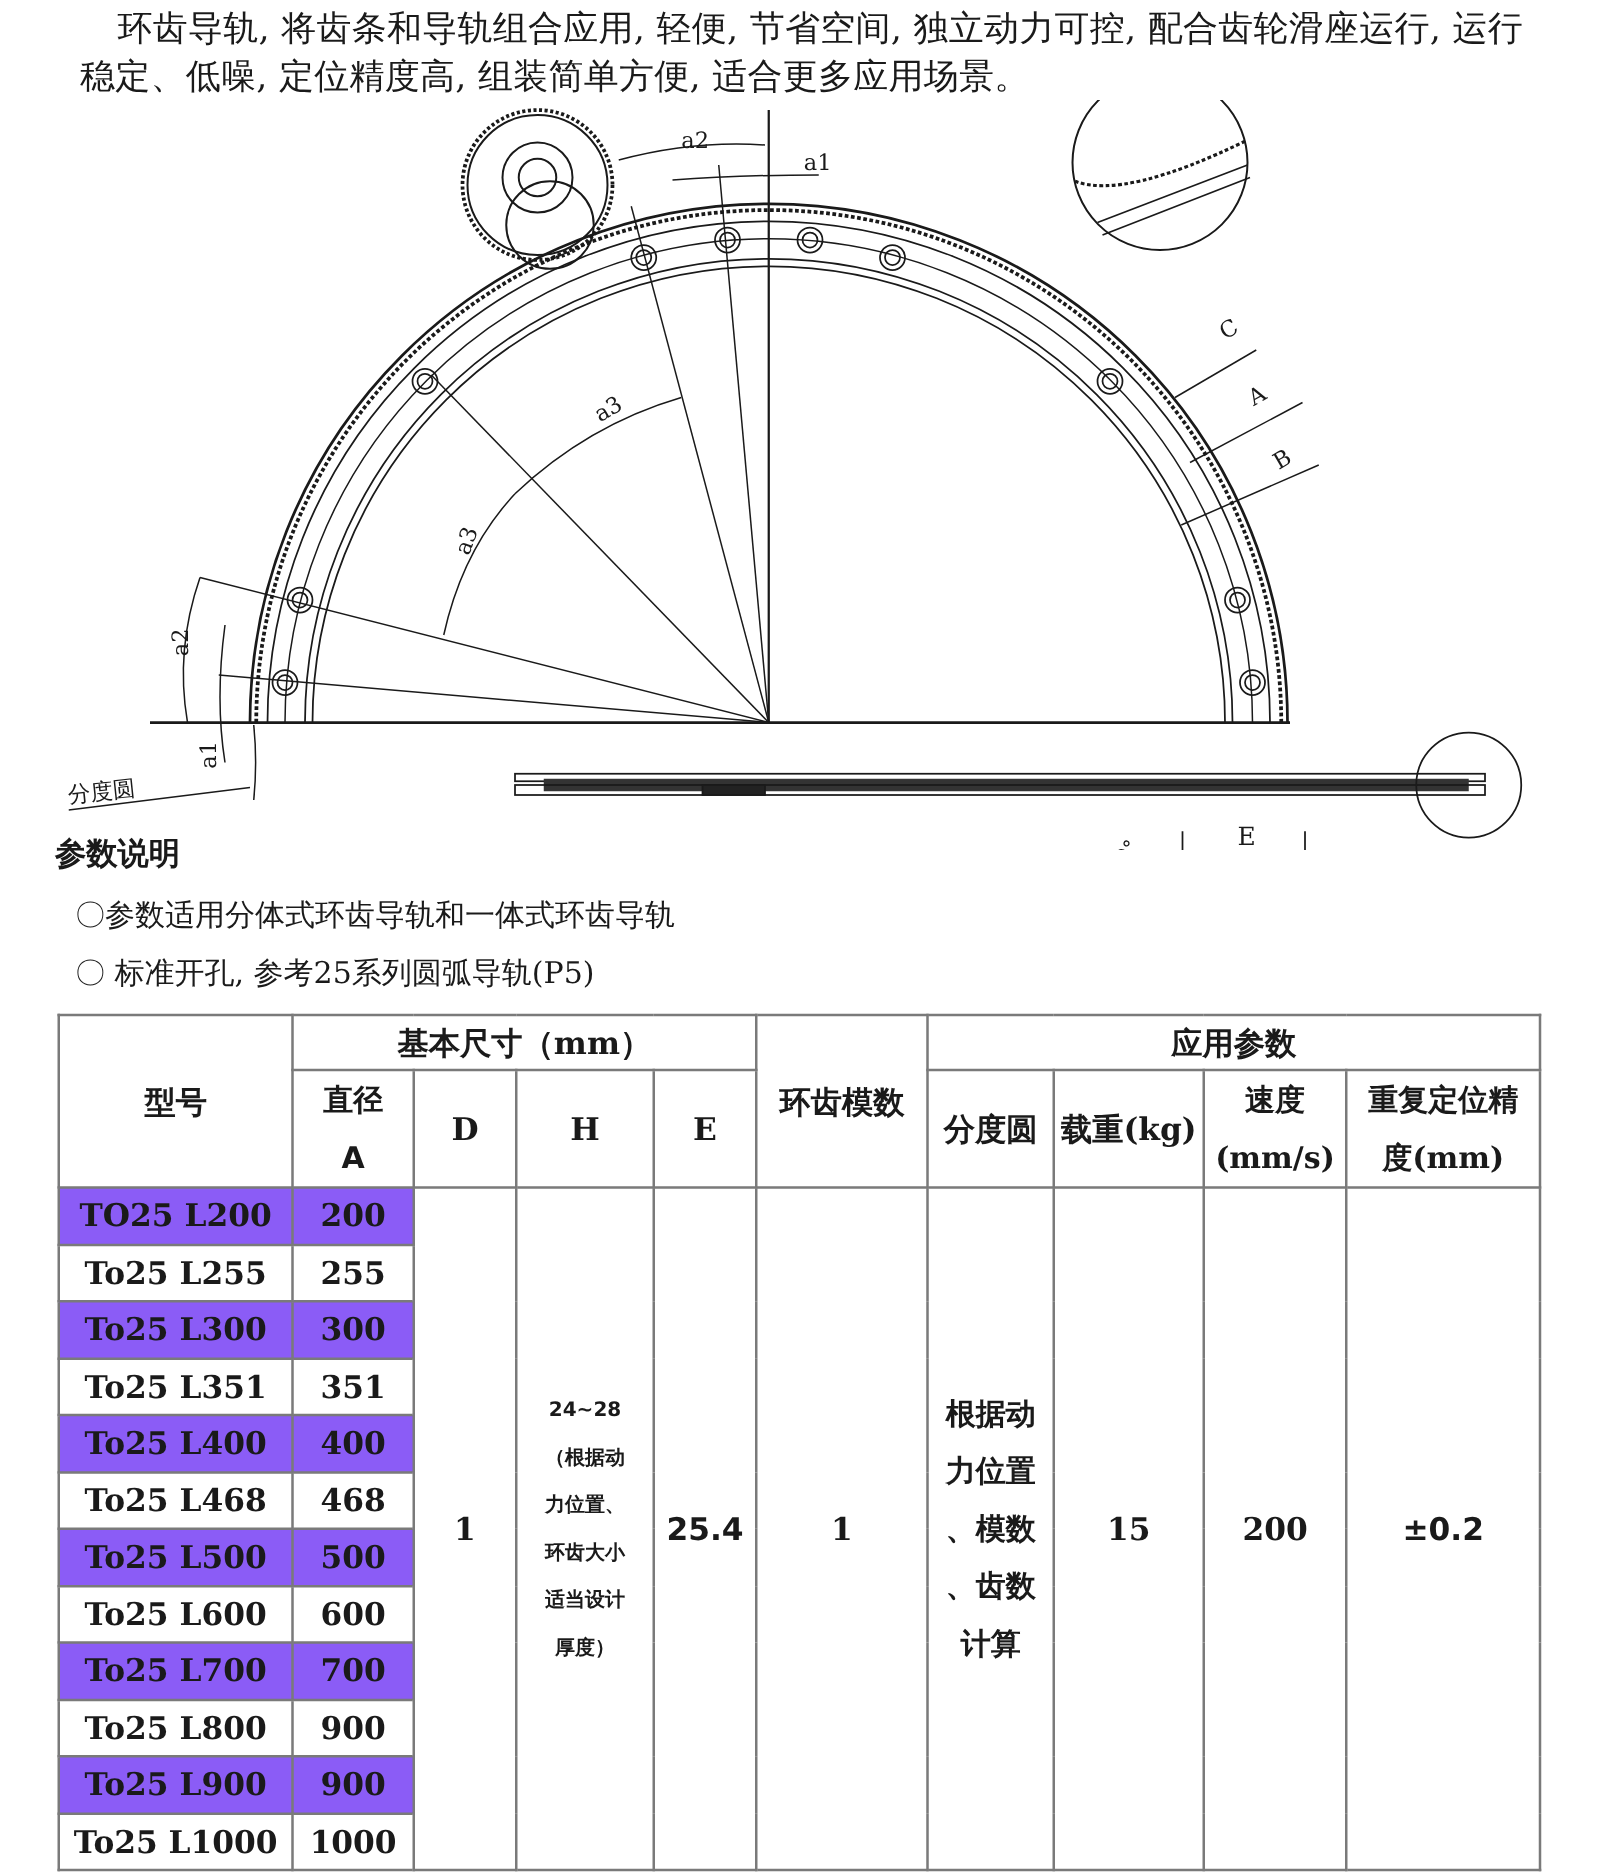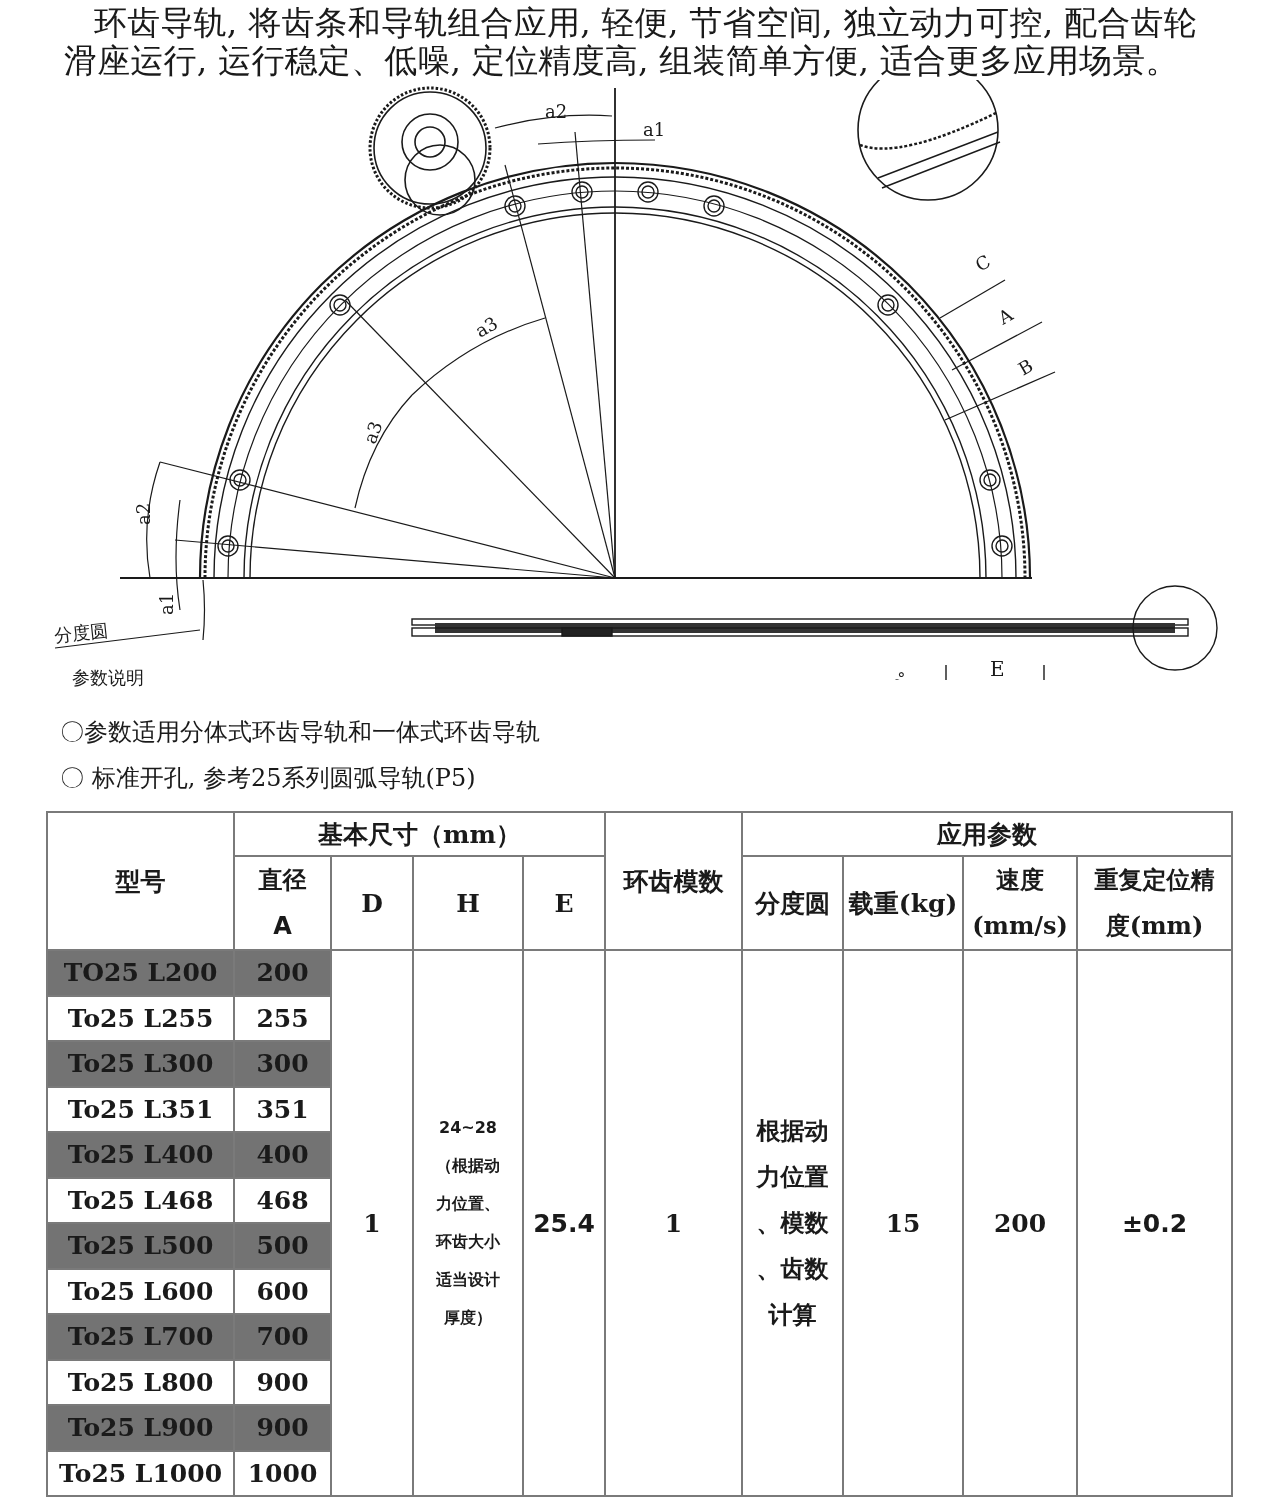--- a/index.html
+++ b/index.html
@@ -1,30 +1,30 @@
 <!DOCTYPE html>
 <html><head>
 <meta charset="utf-8">
 <style>
   html, body { margin:0; padding:0; background:#ffffff; }
   body { width:1285px; height:1500px; position:relative; overflow:hidden;
          font-family:"DejaVu Serif","Liberation Serif",serif; color:#1a1a1a; }
-  .intro { position:absolute; left:64px; top:4px; width:1160px; font-size:33px; line-height:38px;
+  .intro { position:absolute; left:64px; top:4px; width:1160px; font-size:28px; line-height:38px;
            text-indent:30px; letter-spacing:0.2px; }
   #drawing { position:absolute; left:0; top:80px; }
-  .heading { position:absolute; left:44px; top:666px; font-size:18px; font-weight:normal;margin-left:28px; }
+  .heading { position:absolute; left:44px; top:666px; font-size:25px; font-weight:bold; }
   .note { position:absolute; left:60px; font-size:24px; }
   .note1 { top:716px; } .note2 { top:762px; }
   table.spec { position:absolute; left:46px; top:811px; width:1185px; border-collapse:collapse;
                font-size:25px; table-layout:fixed; }
   table.spec td, table.spec th { border:2.5px solid #7a7a7a; text-align:center; vertical-align:middle;
                font-weight:bold; padding:0; }
   table.spec tr.h1 { height:44px; } table.spec tr.h2 { height:92px; }
   table.spec tr.row { height:45.5px; }
-  .shade { background:#737373; }
+  .shade { background:#8b5cf6; }
   .sans { font-family:"DejaVu Sans","Liberation Sans",sans-serif; }
   .small { font-size:16px; line-height:38px; }
   .mid { font-size:24px; line-height:46px;margin-left:44px; }
 </style>
 </head>
 <body>
 
 <div class="intro">环齿导轨, 将齿条和导轨组合应用, 轻便, 节省空间, 独立动力可控, 配合齿轮滑座运行, 运行稳定、低噪, 定位精度高, 组装简单方便, 适合更多应用场景。</div>
 
 <svg id="drawing" width="1285" height="600" viewBox="0 80 1285 600" xmlns="http://www.w3.org/2000/svg" fill="none" stroke="#1a1a1a" stroke-width="1.6">

